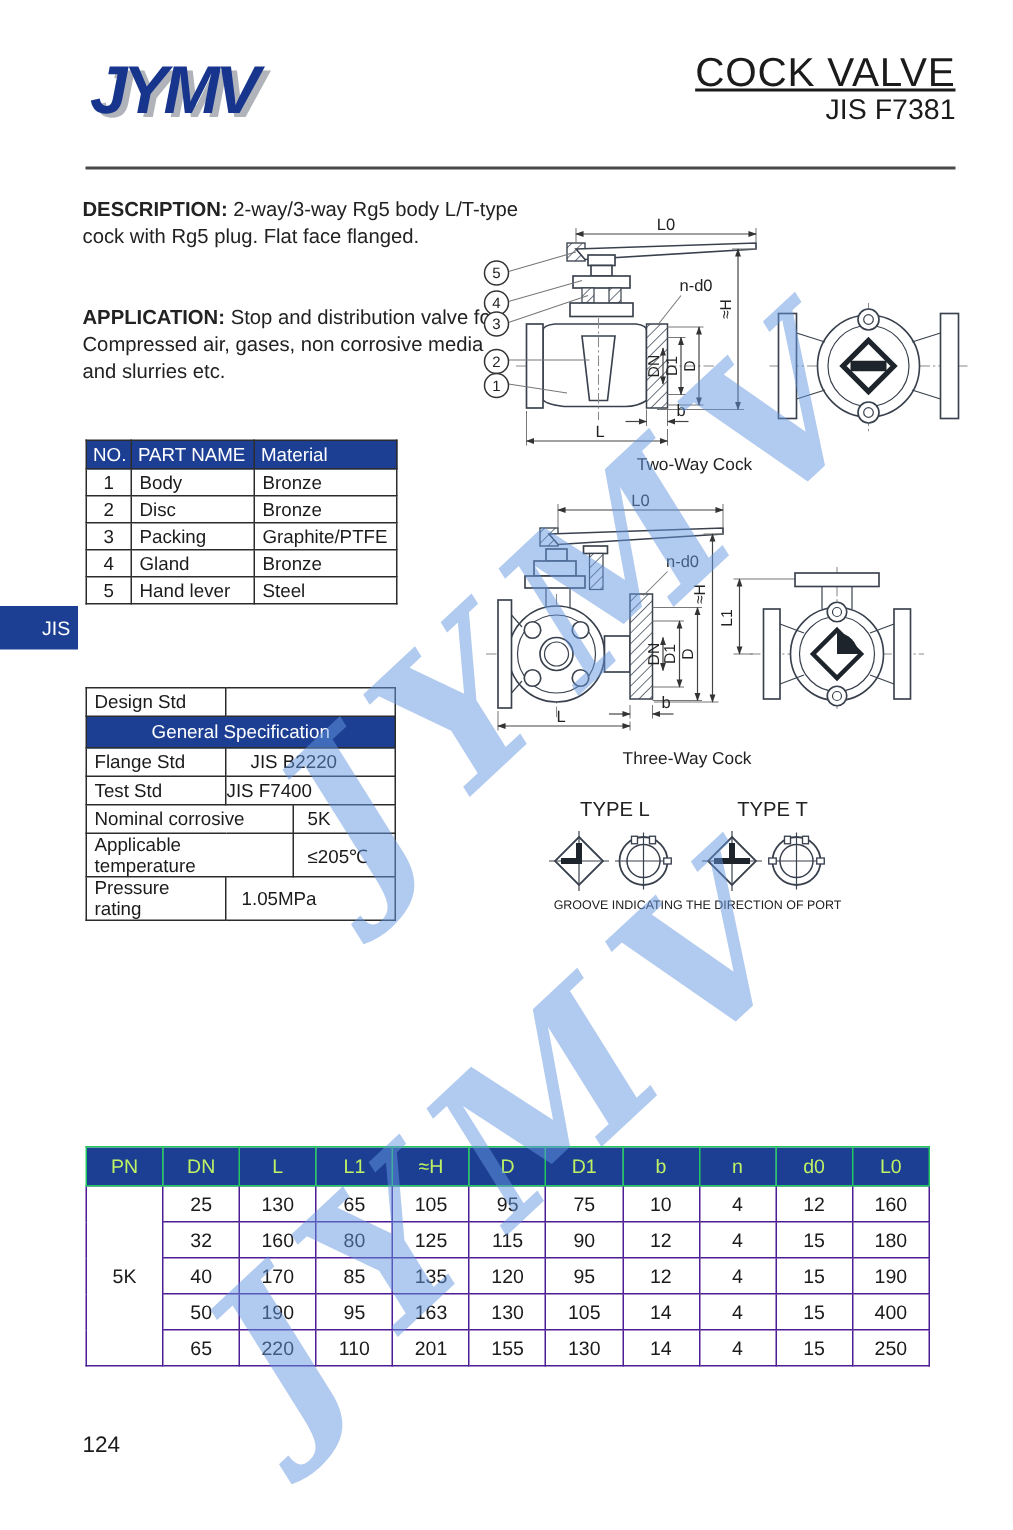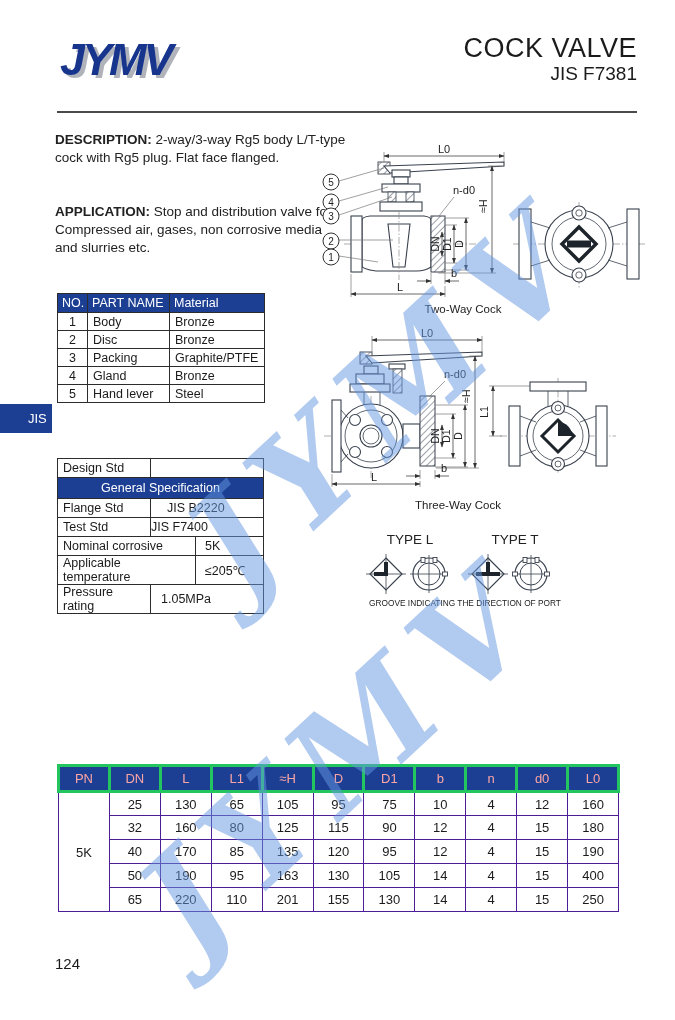--- a/index.html
+++ b/index.html
@@ -3,21 +3,21 @@
 <meta charset="utf-8">
 <style>
   * { margin:0; padding:0; box-sizing:border-box; }
   body { background:#e8e8e8; }
   .page { position:relative; width:675px; height:1020px; background:#ffffff;
           font-family:"Liberation Sans", sans-serif; color:#1b1b1b; overflow:hidden; margin:0 auto; }
 
   
   .logo { position:absolute; left:60px; top:34px; font-size:45px; font-weight:bold; font-style:italic;
           letter-spacing:-3px; color:#17358c; text-shadow:4px 3px 0 #b0b4ba; }
-  .title { position:absolute; right:38px; top:33px; font-size:27px; letter-spacing:0.5px; text-align:left; }
+  .title { position:absolute; right:38px; top:33px; font-size:27px; letter-spacing:0.5px; text-align:left;text-decoration:underline; }
   .subtitle { position:absolute; right:38px; top:63px; font-size:19px; text-align:right; }
   .hrule { position:absolute; left:57px; top:111px; width:580px; height:2px; background:#4a4a4a; }
 
   
   .para { position:absolute; left:55px; width:292px; font-size:13.5px; line-height:1.33; color:#222; }
   .para b { font-weight:bold; }
   .desc { top:131px; }
   .app  { top:203px; }
 
   
@@ -31,21 +31,21 @@
   .parts-table { position:absolute; left:57px; top:293px; width:207px; font-size:12.5px; table-layout:fixed; }
   .parts-table th { background:#1c3f94; color:#fff; font-weight:normal; height:19px; text-align:left; padding:0 4px; }
   .parts-table td { height:18px; padding:0 5px; }
   .parts-table td.c { text-align:center; padding:0; }
 
   .gen-table { position:absolute; left:57px; top:458px; width:206px; font-size:12.5px; table-layout:fixed; }
   .gen-table th { background:#1c3f94; color:#fff; font-weight:normal; height:21px; text-align:center; }
   .gen-table td { height:19px; padding:0 5px; }
 
   .dim-table { position:absolute; left:57px; top:764px; width:563px; font-size:13px; text-align:center; table-layout:fixed; }
-  .dim-table th { background:#1c3f94; color:#fca5a5; font-weight:normal; height:26px; border:3px solid #22c55e; }
+  .dim-table th { background:#1c3f94; color:#bef264; font-weight:normal; height:26px; border:1px solid #22c55e; }
   .dim-table td { height:24px; border:1px solid #4c1d95; }
 
   .page-num { position:absolute; left:55px; top:955px; font-size:15px; }
 
   
   .drw { position:absolute; }
   .two-way  { left:318px; top:140px; }
   .three-way{ left:318px; top:326px; }
   .types    { left:348px; top:528px; }
   svg text { font-family:"Liberation Sans", sans-serif; fill:#222; }

